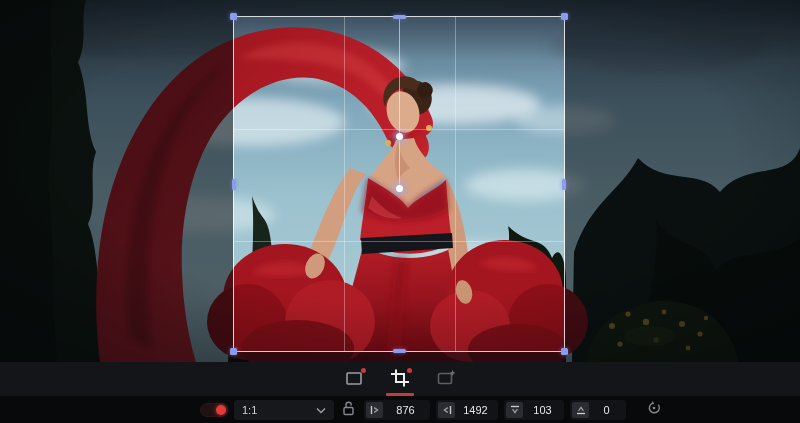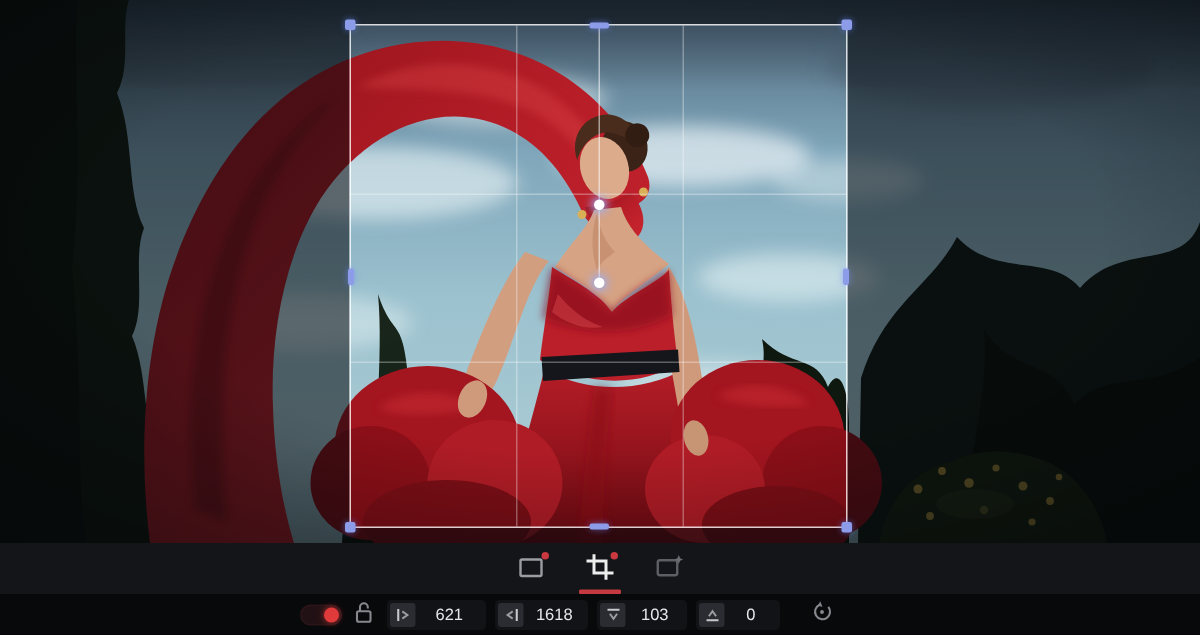--- a/index.html
+++ b/index.html
@@ -270,48 +270,56 @@
       </span>
     </button>
   </div>
 
   <div class="controlbar">
 
     <div class="toggle">
       <span class="knob"></span>
     </div>
 
+    <div class="dropdown">
+      <span>1:1</span>
+      <span class="chev">
+        <svg width="10" height="7" viewBox="0 0 10 7" fill="none">
+          <path d="M1 1.5 L5 5.5 L9 1.5" stroke="#9a9da2" stroke-width="1.5"></path>
+        </svg>
+      </span>
+    </div>
 
     <button class="lockbtn">
       <span>
         <svg width="13" height="16" viewBox="0 0 13 16" fill="none">
           <rect x="2" y="7.5" width="9" height="7" rx="1.2" stroke="#85888d" stroke-width="1.4"></rect>
           <path d="M4 7.5 V4.8 a2.6 2.6 0 0 1 5.2 0 V5.6" stroke="#85888d" stroke-width="1.4"></path>
         </svg>
       </span>
     </button>
 
     <div class="field f1">
       <span class="scrub">
         <svg width="12" height="12" viewBox="0 0 12 12" fill="none">
           <path d="M2.5 2 V10" stroke="#c6c8cc" stroke-width="1.4"></path>
           <path d="M5.2 3.6 L8.6 6 L5.2 8.4" stroke="#9a9da2" stroke-width="1.3"></path>
         </svg>
       </span>
-      <span class="val">621</span>
+      <span class="val">876</span>
     </div>
 
     <div class="field f2">
       <span class="scrub">
         <svg width="12" height="12" viewBox="0 0 12 12" fill="none">
           <path d="M9.5 2 V10" stroke="#c6c8cc" stroke-width="1.4"></path>
           <path d="M6.8 3.6 L3.4 6 L6.8 8.4" stroke="#9a9da2" stroke-width="1.3"></path>
         </svg>
       </span>
-      <span class="val">1618</span>
+      <span class="val">1492</span>
     </div>
 
     <div class="field f3">
       <span class="scrub">
         <svg width="12" height="12" viewBox="0 0 12 12" fill="none">
           <path d="M2 2.5 H10" stroke="#c6c8cc" stroke-width="1.4"></path>
           <path d="M3.6 5.2 L6 8.6 L8.4 5.2" stroke="#9a9da2" stroke-width="1.3"></path>
         </svg>
       </span>
       <span class="val">103</span>

